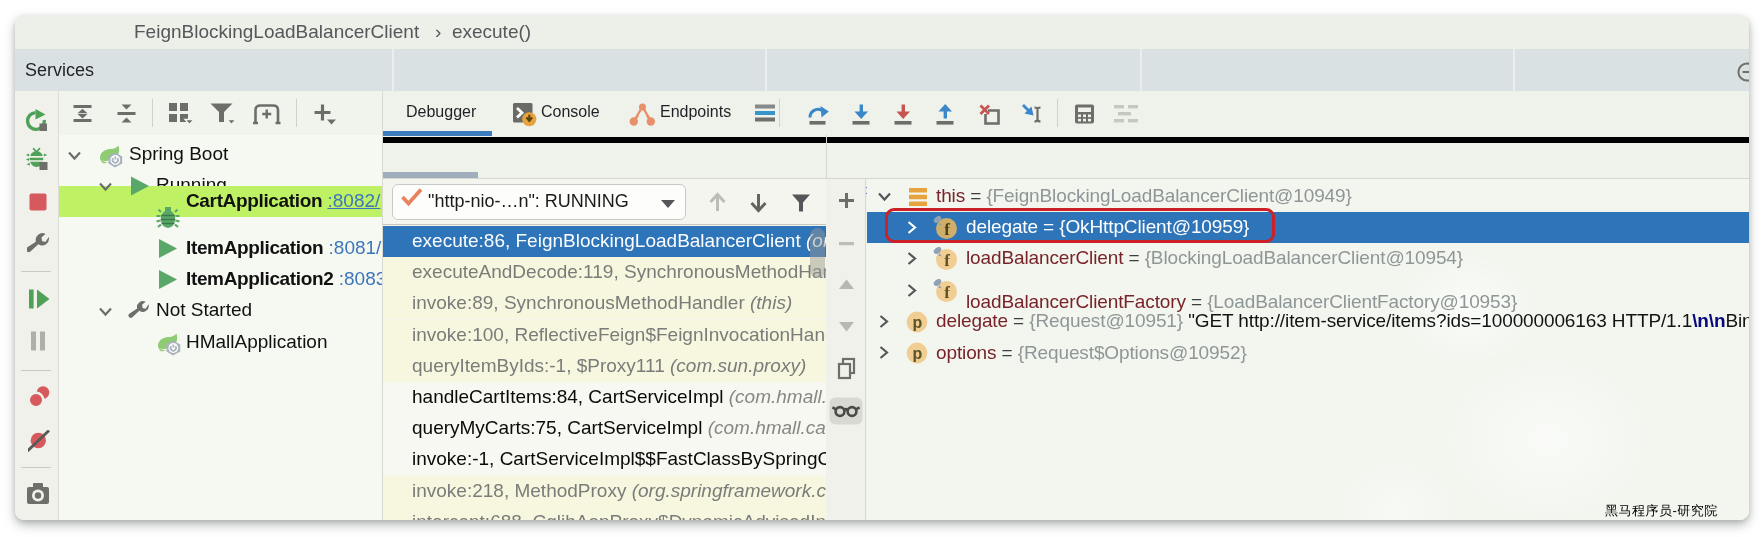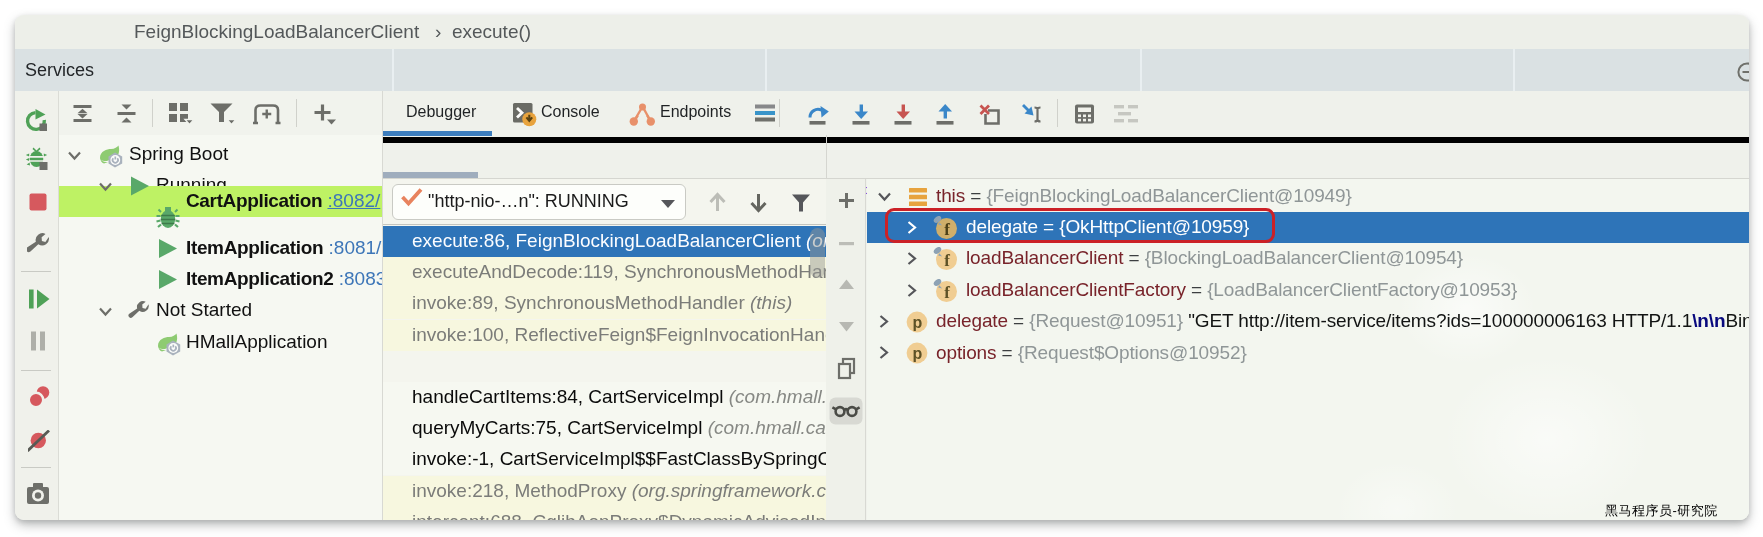--- a/index.html
+++ b/index.html
@@ -122,20 +122,23 @@
         </div>
       <div class="frow fy" style="top:78px">
           <div class="tx">executeAndDecode:119, SynchronousMethodHandler</div>
         </div>
       <div class="frow fy" style="top:109px">
           <div class="tx">invoke:89, SynchronousMethodHandler <span class="it">(this)</span></div>
         </div>
       <div class="frow fy" style="top:141px">
           <div class="tx">invoke:100, ReflectiveFeign$FeignInvocationHandler</div>
         </div>
+      <div class="frow fy" style="top:172px">
+          <div class="tx">queryItemByIds:-1, $Proxy111 <span class="it">(com.sun.proxy)</span></div>
+        </div>
       <div class="frow fw" style="top:203px">
           <div class="tx">handleCartItems:84, CartServiceImpl <span class="it">(com.hmall.ca</span></div>
         </div>
       <div class="frow fw" style="top:234px">
           <div class="tx">queryMyCarts:75, CartServiceImpl <span class="it">(com.hmall.cart.s</span></div>
         </div>
       <div class="frow fw" style="top:265px">
           <div class="tx">invoke:-1, CartServiceImpl$$FastClassBySpringCGLIB</div>
         </div>
       <div class="frow fy" style="top:297px">
@@ -152,21 +155,21 @@
       <div id="redbox"></div>
       <div class="vrow" style="top:2px">
           <div class="tx" style="left:69px"><span class="name">this</span><span class="eq"> = </span><span class="val">{FeignBlockingLoadBalancerClient@10949}</span></div>
         </div>
       <div class="vrow" style="top:33px;color:#fff">
           <div class="tx" style="left:99px">delegate = {OkHttpClient@10959}</div>
         </div>
       <div class="vrow" style="top:64px">
           <div class="tx" style="left:99px"><span class="name">loadBalancerClient</span><span class="eq"> = </span><span class="val">{BlockingLoadBalancerClient@10954}</span></div>
         </div>
-      <div class="vrow" style="top:96px">
+      <div class="vrow" style="top:108px">
           <div class="tx" style="left:99px"><span class="name">loadBalancerClientFactory</span><span class="eq"> = </span><span class="val">{LoadBalancerClientFactory@10953}</span></div>
         </div>
       <div class="vrow" style="top:127px">
           <div class="tx" style="left:69px"><span class="name">delegate</span><span class="eq"> = </span><span class="val">{Request@10951} </span><span style="color:#121413">"GET http://item-service/items?ids=100000006163 HTTP/1.1<b style="color:#08097e">\n\n</b>Bina</span></div>
         </div>
       <div class="vrow" style="top:159px">
           <div class="tx" style="left:69px"><span class="name">options</span><span class="eq"> = </span><span class="val">{Request$Options@10952}</span></div>
         </div>
     </div>
   </div>

